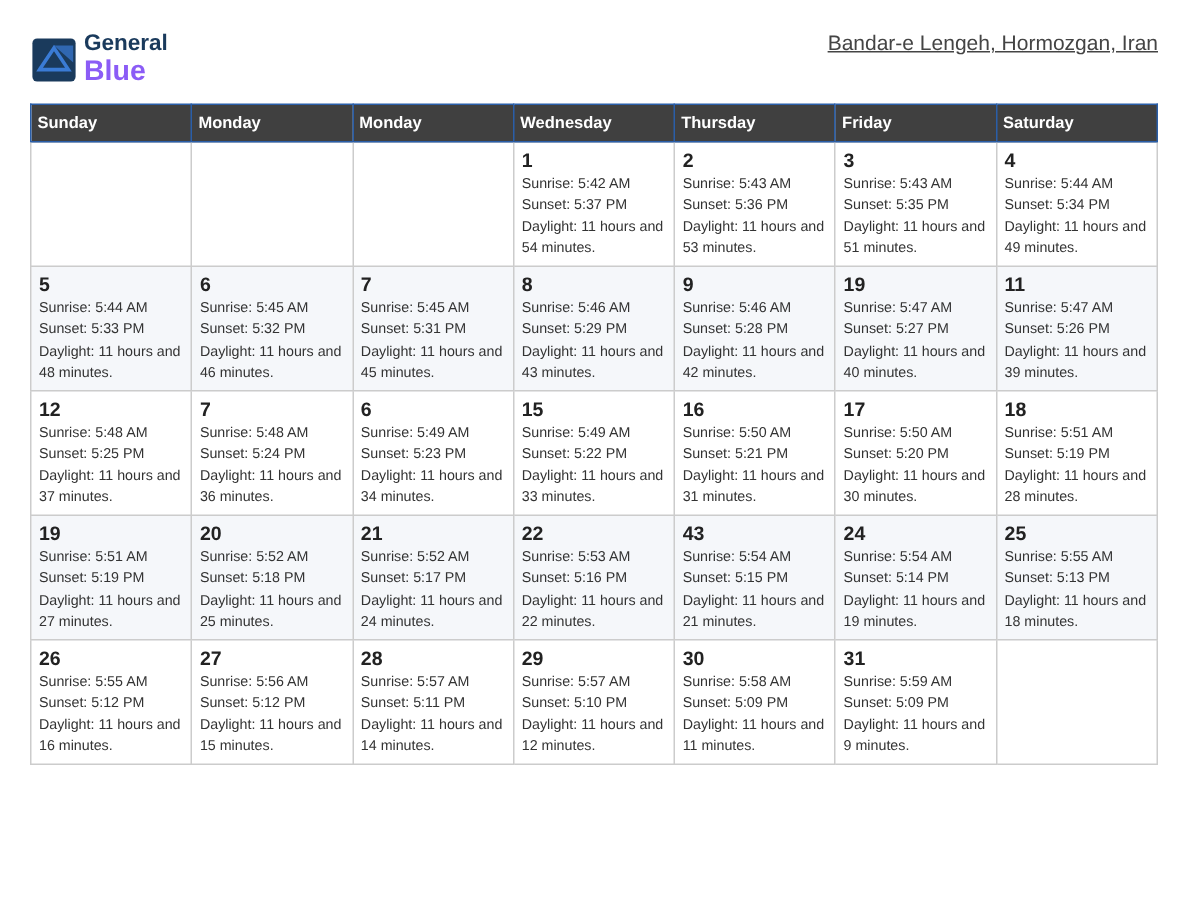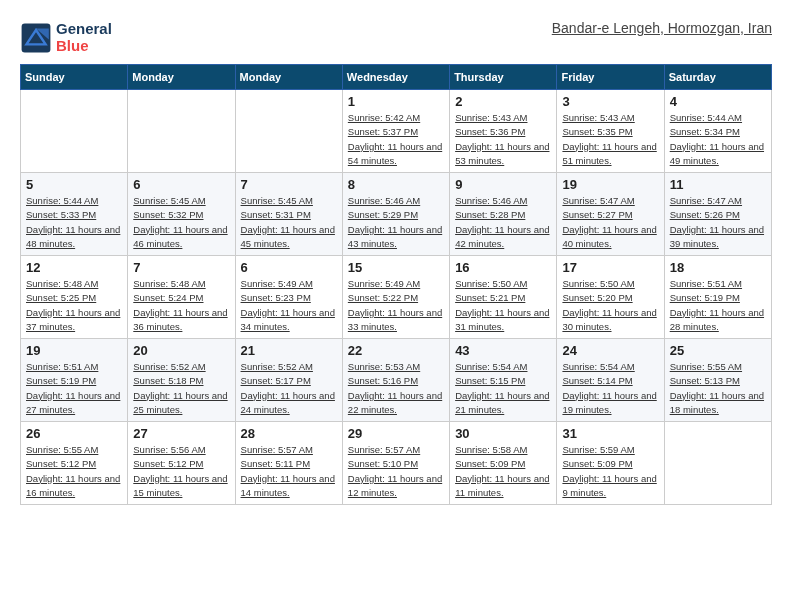--- a/index.html
+++ b/index.html
@@ -11,21 +11,21 @@
       padding: 20px;
     }
     .header {
       display: flex;
       justify-content: space-between;
       align-items: flex-start;
       margin-bottom: 10px;
     }
     .logo {
       display: flex;
-      align-items: flex-end;
+      align-items: center;
     }
     .logo-icon {
       width: 32px;
       height: 32px;
       margin-right: 4px;
     }
     .title-block {
       text-align: right;
     }
     .month-title {
@@ -37,21 +37,21 @@
       font-size: 14px;
       color: #444;
       text-decoration: underline;
     }
     .calendar {
       width: 100%;
       border-collapse: collapse;
       font-size: 10px;
     }
     .calendar th {
-      background: #0c4a6e;
+      background: #404040;
       color: #fff;
       padding: 6px 4px;
       text-align: left;
       font-size: 11px;
       font-weight: bold;
       border: 1px solid #2a5ea8;
     }
     .calendar td {
       border: 1px solid #ccc;
       vertical-align: top;
@@ -66,39 +66,38 @@
     .day-number {
       font-size: 13px;
       font-weight: bold;
       color: #222;
       margin-bottom: 2px;
     }
     .day-info {
       font-size: 9.5px;
       color: #333;
       line-height: 1.5;
-      text-decoration: underline;
     }
     .empty-cell {
       background: #f9f9f9;
     }
   </style>
 </head>
 <body>
 
 <div class="header">
   <div class="logo">
     <svg class="logo-icon" viewBox="0 0 40 40">
       <rect x="2" y="2" width="36" height="36" rx="4" fill="#1a3a5c"></rect>
       <polygon points="8,28 20,10 32,28" fill="none" stroke="#3a7bd5" stroke-width="3"></polygon>
       <polygon points="20,8 36,8 36,22" fill="#3a7bd5" opacity="0.7"></polygon>
     </svg>
     <div>
       <div style="font-size:15px;font-weight:bold;color:#1a3a5c;">General</div>
-      <div style="font-size:15px;font-weight:bold;color:#ef4444;">Blue</div>
+      <div style="font-size:19px;font-weight:bold;color:#8b5cf6;">Blue</div>
     </div>
   </div>
   <div class="title-block">
     <div class="subtitle">Bandar-e Lengeh, Hormozgan, Iran</div>
   </div>
 </div>
 
 <table class="calendar">
   <thead>
     <tr>

